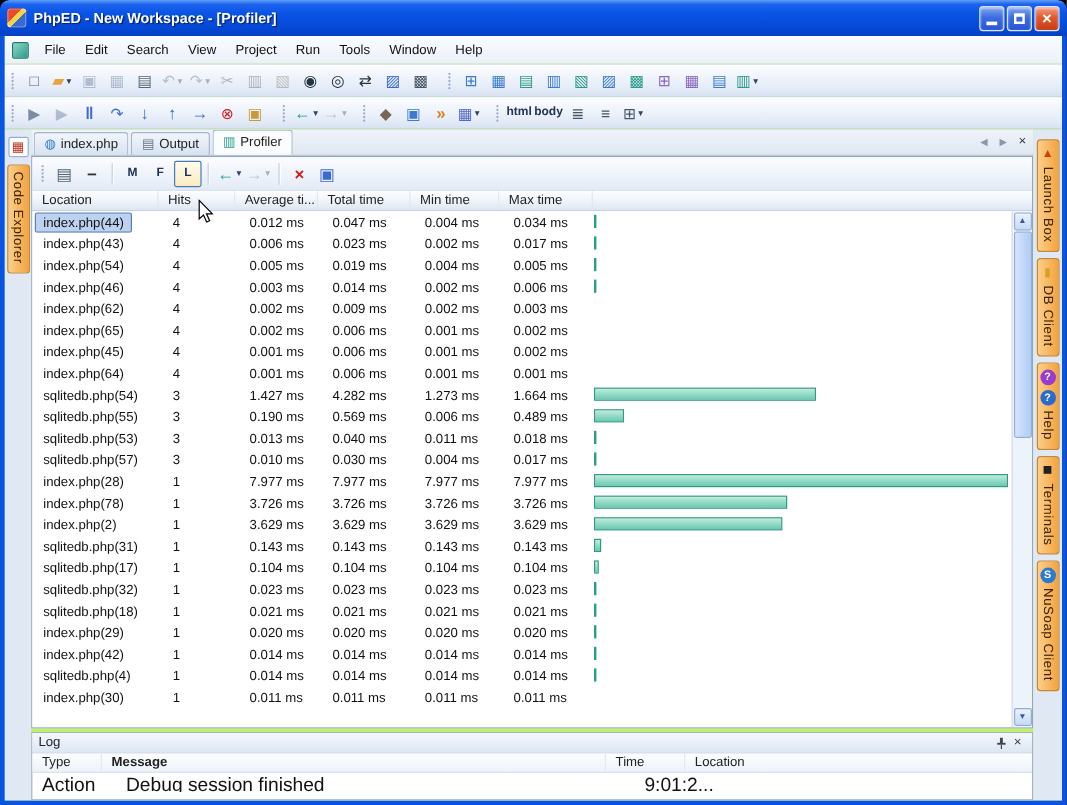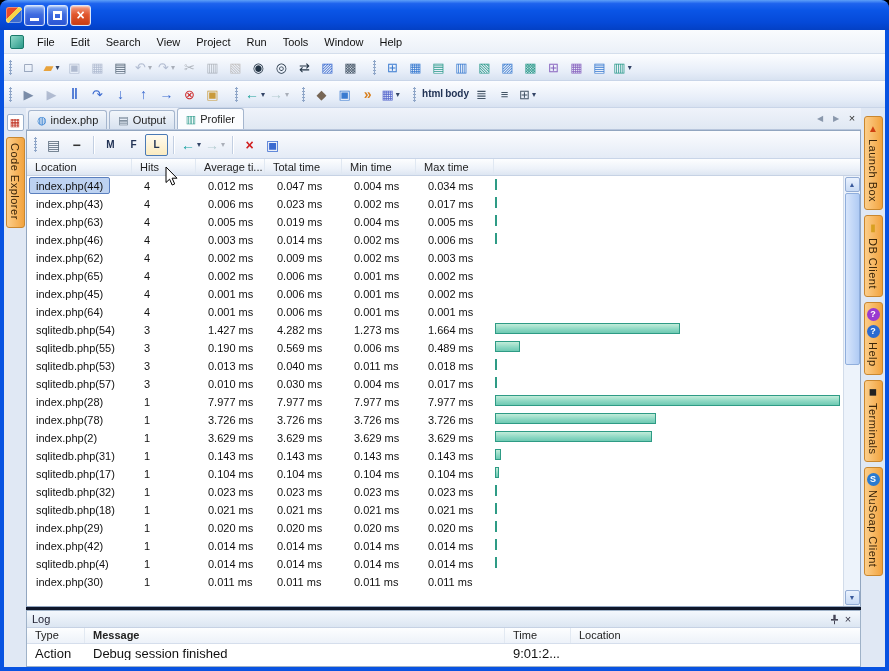--- a/index.html
+++ b/index.html
@@ -16,21 +16,21 @@
   .title-text{color:#fff;font-weight:bold;font-size:12px;margin-left:6px;flex:1;white-space:nowrap;
     text-shadow:1px 1px 1px rgba(0,20,90,.85);}
   .cap-btn{width:21px;height:21px;margin-left:2px;border-radius:3px;border:1px solid #D8E6FC;flex:none;
     display:flex;align-items:center;justify-content:center;color:#fff;
     background:linear-gradient(180deg,#7FA8F4,#3E6BE0 45%,#2A55D4);box-shadow:inset 0 1px 2px rgba(255,255,255,.6);}
   .cap-btn.close{background:linear-gradient(180deg,#F49E84,#E1572E 45%,#C83C12);font-size:14px;font-weight:bold;}
   .gl-min{width:9px;height:3px;background:#fff;margin-top:9px;}
   .gl-max{width:9px;height:9px;border:2px solid #fff;border-top-width:3px;}
 
   
-  .client{position:absolute;top:30px;left:4px;right:4px;bottom:4px;background:#0f172a;display:flex;flex-direction:column;}
+  .client{position:absolute;top:30px;left:4px;right:4px;bottom:4px;background:#bef264;display:flex;flex-direction:column;}
 
   .menubar{height:24px;display:flex;align-items:center;background:linear-gradient(180deg,#FAFCFE,#EBF0F8);
     border-bottom:1px solid #D4DEEC;padding:0 4px;}
   .mdi-icon{width:14px;height:14px;margin:0 5px 0 2px;border-radius:2px;border:1px solid #1A7A6A;
     background:linear-gradient(135deg,#8FD8C8,#2A9A8A);}
   .menu-item{padding:4px 8px;font-size:11px;color:#111;}
 
   .toolbar{height:27px;display:flex;align-items:center;padding:0 2px;
     background:linear-gradient(180deg,#FCFDFF,#E6EDF8 70%,#D8E2F1);border-bottom:1px solid #C9D5E8;}
   .tbgroup{display:flex;align-items:center;height:100%;padding-right:8px;}
@@ -105,21 +105,21 @@
 
   
   .logpanel{height:57px;flex:none;margin-top:3px;border:1px solid #9FB2C8;background:#fff;display:flex;flex-direction:column;}
   .loghead{height:17px;flex:none;display:flex;align-items:center;padding:0 5px;font-size:11px;color:#223;
     background:linear-gradient(180deg,#F4F8FD,#DCE6F2);border-bottom:1px solid #C6D2E4;}
   .loghead .lt{flex:1;}
   .lh-btn{width:14px;height:14px;display:flex;align-items:center;justify-content:center;color:#334;}
   .logcols{height:16px;flex:none;display:flex;background:linear-gradient(180deg,#FDFEFF,#EDF2F9);border-bottom:1px solid #D5DEEC;}
   .lcell{font-size:11px;color:#222;padding:1px 0 0 8px;border-right:1px solid #E2E9F2;white-space:nowrap;}
   .lcell.flexc{border-right:none;}
-  .logrow{height:16px;display:flex;font-size:13px;color:#111;}
+  .logrow{height:16px;display:flex;font-size:16px;color:#111;gap:12px;}
   .lval{padding:2px 0 0 8px;white-space:nowrap;overflow:hidden;flex:none;}
 
   
   .statusbar{height:21px;flex:none;display:flex;align-items:center;font-size:11px;color:#222;
     background:linear-gradient(180deg,#F2F6FB,#E0E9F4);border-top:1px solid #C2CFE2;}
   .sb{padding:0 8px;white-space:nowrap;}
   .sb.p1{width:262px;}
   .sb.done{flex:1;}
   .sb.num{width:48px;}
   .sb.p4{width:50px;}
@@ -130,20 +130,21 @@
 
   .cursor{position:absolute;left:165px;top:166px;z-index:50;pointer-events:none;}
 </style>
 </head>
 <body>
 
 <div class="window">
 
   <div class="titlebar">
     <span class="app-icon"></span>
+    <span class="title-text">PhpED - New Workspace - [Profiler]</span>
     <span class="cap-btn">
         <span class="gl-min"></span>
       </span>
     <span class="cap-btn">
         <span class="gl-max"></span>
       </span>
     <span class="cap-btn close">×</span>
   </div>
 
   <div class="client">
@@ -429,21 +430,21 @@
                   <div class="cell" style="width: 64px;">4</div>
                   <div class="cell" style="width: 69px;">0.006 ms</div>
                   <div class="cell" style="width: 77px;">0.023 ms</div>
                   <div class="cell" style="width: 74px;">0.002 ms</div>
                   <div class="cell" style="width: 78px;">0.017 ms</div>
                   <div class="cell chart">
                     <div class="bar" style="width: 1px;"></div>
                   </div>
                 </div>
                 <div class="prow">
-                  <div class="cell loc" style="width: 105px;"><span class="locinner">index.php(63)</span></div>
+                  <div class="cell loc" style="width: 105px;"><span class="locinner">index.php(54)</span></div>
                   <div class="cell" style="width: 64px;">4</div>
                   <div class="cell" style="width: 69px;">0.005 ms</div>
                   <div class="cell" style="width: 77px;">0.019 ms</div>
                   <div class="cell" style="width: 74px;">0.004 ms</div>
                   <div class="cell" style="width: 78px;">0.005 ms</div>
                   <div class="cell chart">
                     <div class="bar" style="width: 1px;"></div>
                   </div>
                 </div>
                 <div class="prow">

